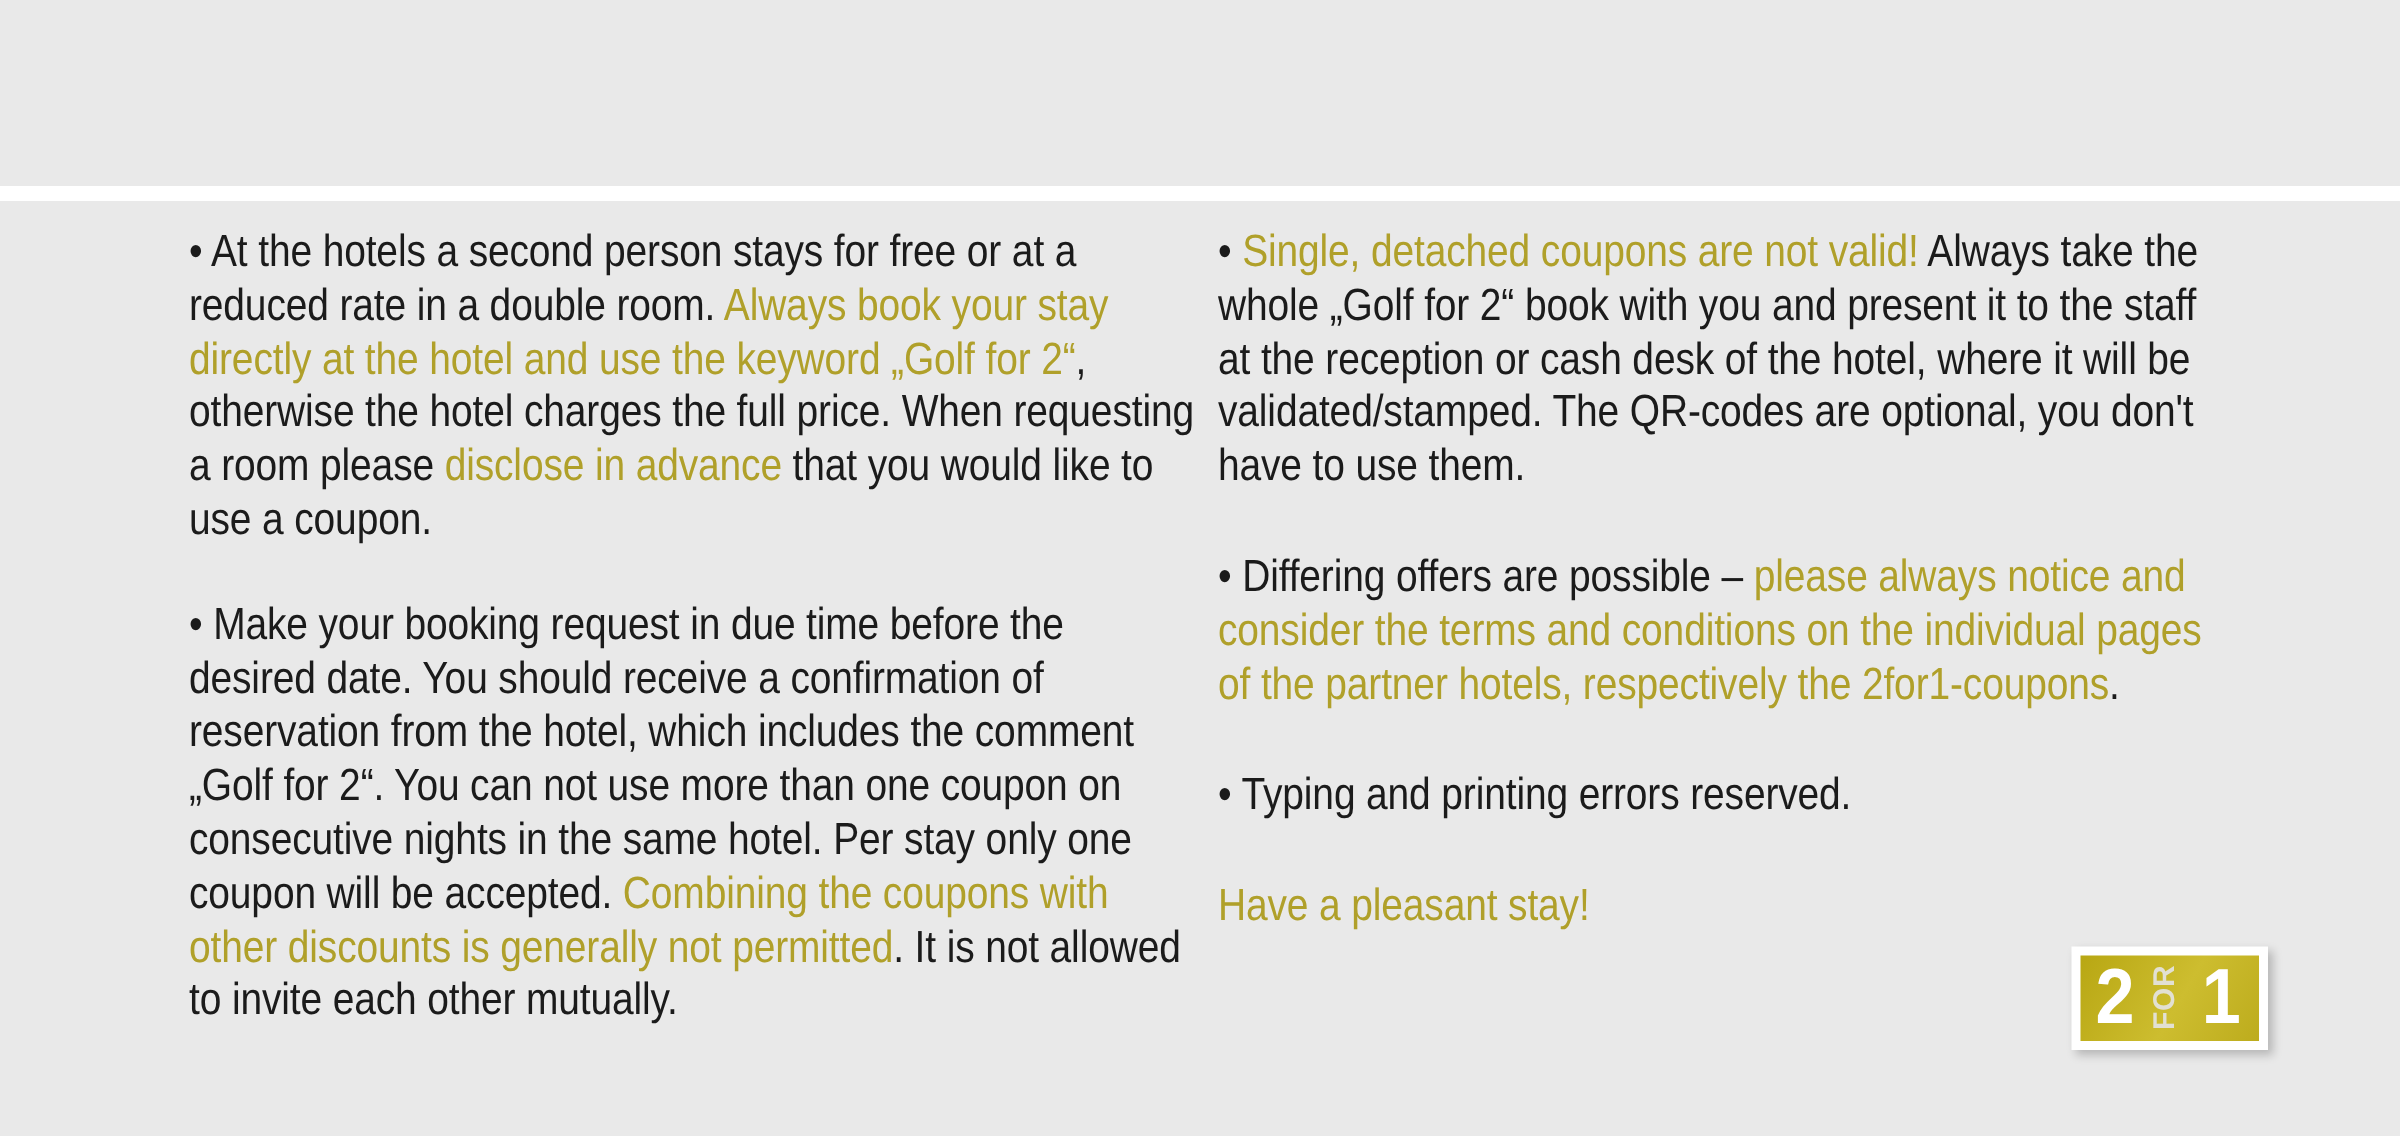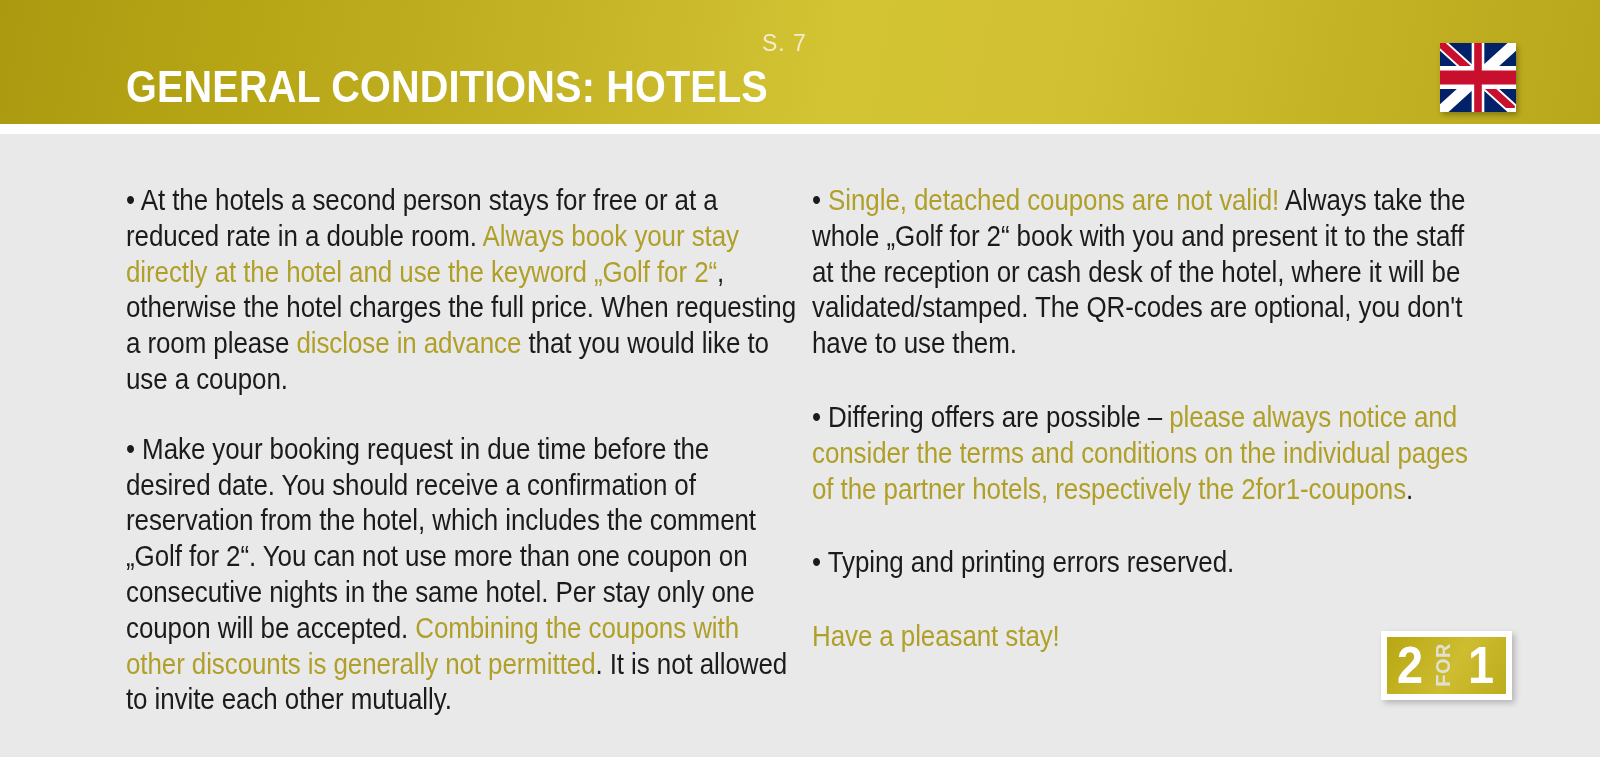--- a/index.html
+++ b/index.html
@@ -88,21 +88,20 @@
     position: absolute;
     left: 0;
     top: 134px;
     width: 1600px;
     height: 623px;
   }
 
   .column {
     position: absolute;
     top: 16px;
-    margin-top: 32px;
   }
   #col-left  { left: 126px; width: 672px; }
   #col-right { left: 812px; width: 676px; }
 
   .para {
     font-size: 30px;
     line-height: 35.8px;
     color: #1b1b1b;
     margin: 0 0 34px 0;
     font-family: "Liberation Sans", "DejaVu Sans", sans-serif;
@@ -175,35 +174,20 @@
     font-family: "Liberation Sans", sans-serif;
     transform: scaleX(0.9);
     transform-origin: right top;
   }
 </style>
 </head>
 <body>
 
 <div id="page">
 
-  <div id="header-band">
-    <div id="page-marker">S. 7</div>
-
-    <div id="page-title">GENERAL CONDITIONS: HOTELS</div>
-
-    <div id="flag">
-      <svg viewBox="0 0 60 30" width="76" height="69" preserveAspectRatio="none">
-        <rect width="60" height="30" fill="#012169"></rect>
-        <path d="M0,0 L60,30 M60,0 L0,30" stroke="#FFFFFF" stroke-width="6"></path>
-        <path d="M0,0 L60,30 M60,0 L0,30" stroke="#C8102E" stroke-width="4" clip-path="polygon(0 0, 30 0, 30 15, 60 15, 60 30, 30 30, 30 15, 0 15)"></path>
-        <path d="M30,0 V30 M0,15 H60" stroke="#FFFFFF" stroke-width="10"></path>
-        <path d="M30,0 V30 M0,15 H60" stroke="#C8102E" stroke-width="6"></path>
-      </svg>
-    </div>
-  </div>
   <div id="header-white-strip"></div>
 
   <div id="content">
     <div class="column" id="col-left">
         <p class="para"><span>• </span><span>At the hotels a second person stays for free or at a reduced rate in a double room. </span><span class="gold">Always book your stay directly at the hotel and use the keyword „Golf for 2“</span><span>, otherwise the hotel charges the full price. When requesting a room please </span><span class="gold">disclose in advance</span><span> that you would like to use a coupon.</span></p>
         <p class="para"><span>• </span><span>Make your booking request in due time before the desired date. You should receive a confirmation of reservation from the hotel, which includes the comment „Golf for 2“. You can not use more than one coupon on consecutive nights in the same hotel. Per stay only one coupon will be accepted. </span><span class="gold">Combining the coupons with other discounts is generally not permitted</span><span>. It is not allowed to invite each other mutually.</span></p>
       </div>
     <div class="column" id="col-right">
         <p class="para"><span>• </span><span class="gold">Single, detached coupons are not valid!</span><span> Always take the whole „Golf for 2“ book with you and present it to the staff at the reception or cash desk of the hotel, where it will be validated/stamped. The QR-codes are optional, you don't have to use them.</span></p>
         <p class="para"><span>• </span><span>Differing offers are possible – </span><span class="gold">please always notice and consider the terms and conditions on the individual pages of the partner hotels, respectively the 2for1-coupons</span><span>.</span></p>

